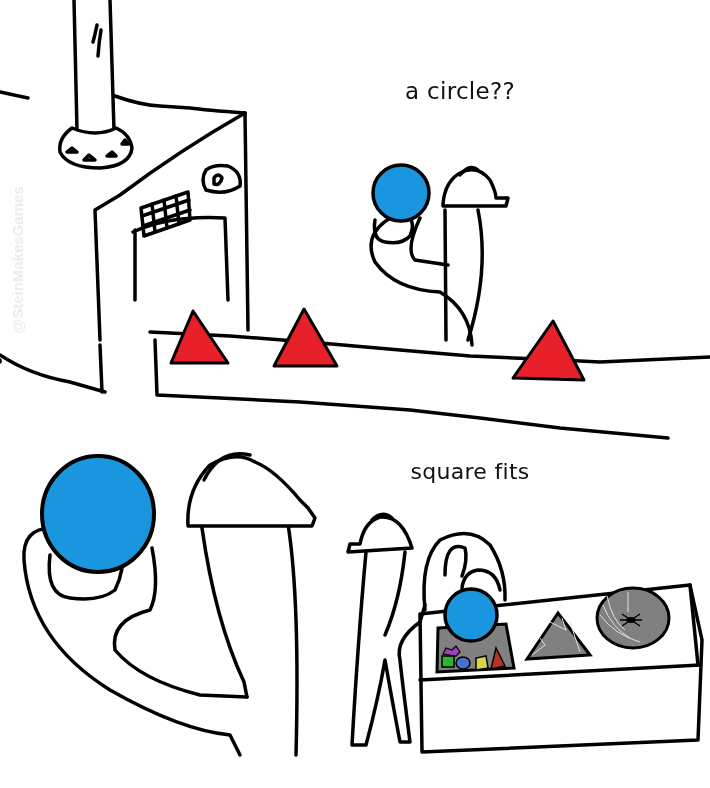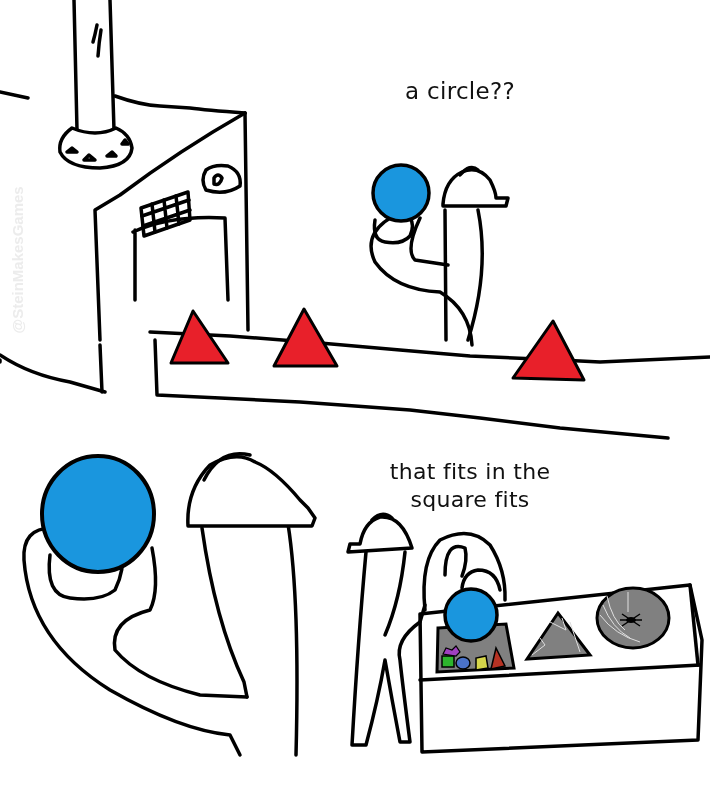--- a/index.html
+++ b/index.html
@@ -166,18 +166,17 @@
         </g>
       </g>
     </g>
   </svg>
 
   <div class="caption cap1">
     <div>a circle??</div>
   </div>
 
   <div class="caption cap2">
-    <div>that fits in the</div>
     <div>square fits</div>
   </div>
 
   <div class="watermark">@SteinMakesGames</div>
 </div>
 
 </body></html>

